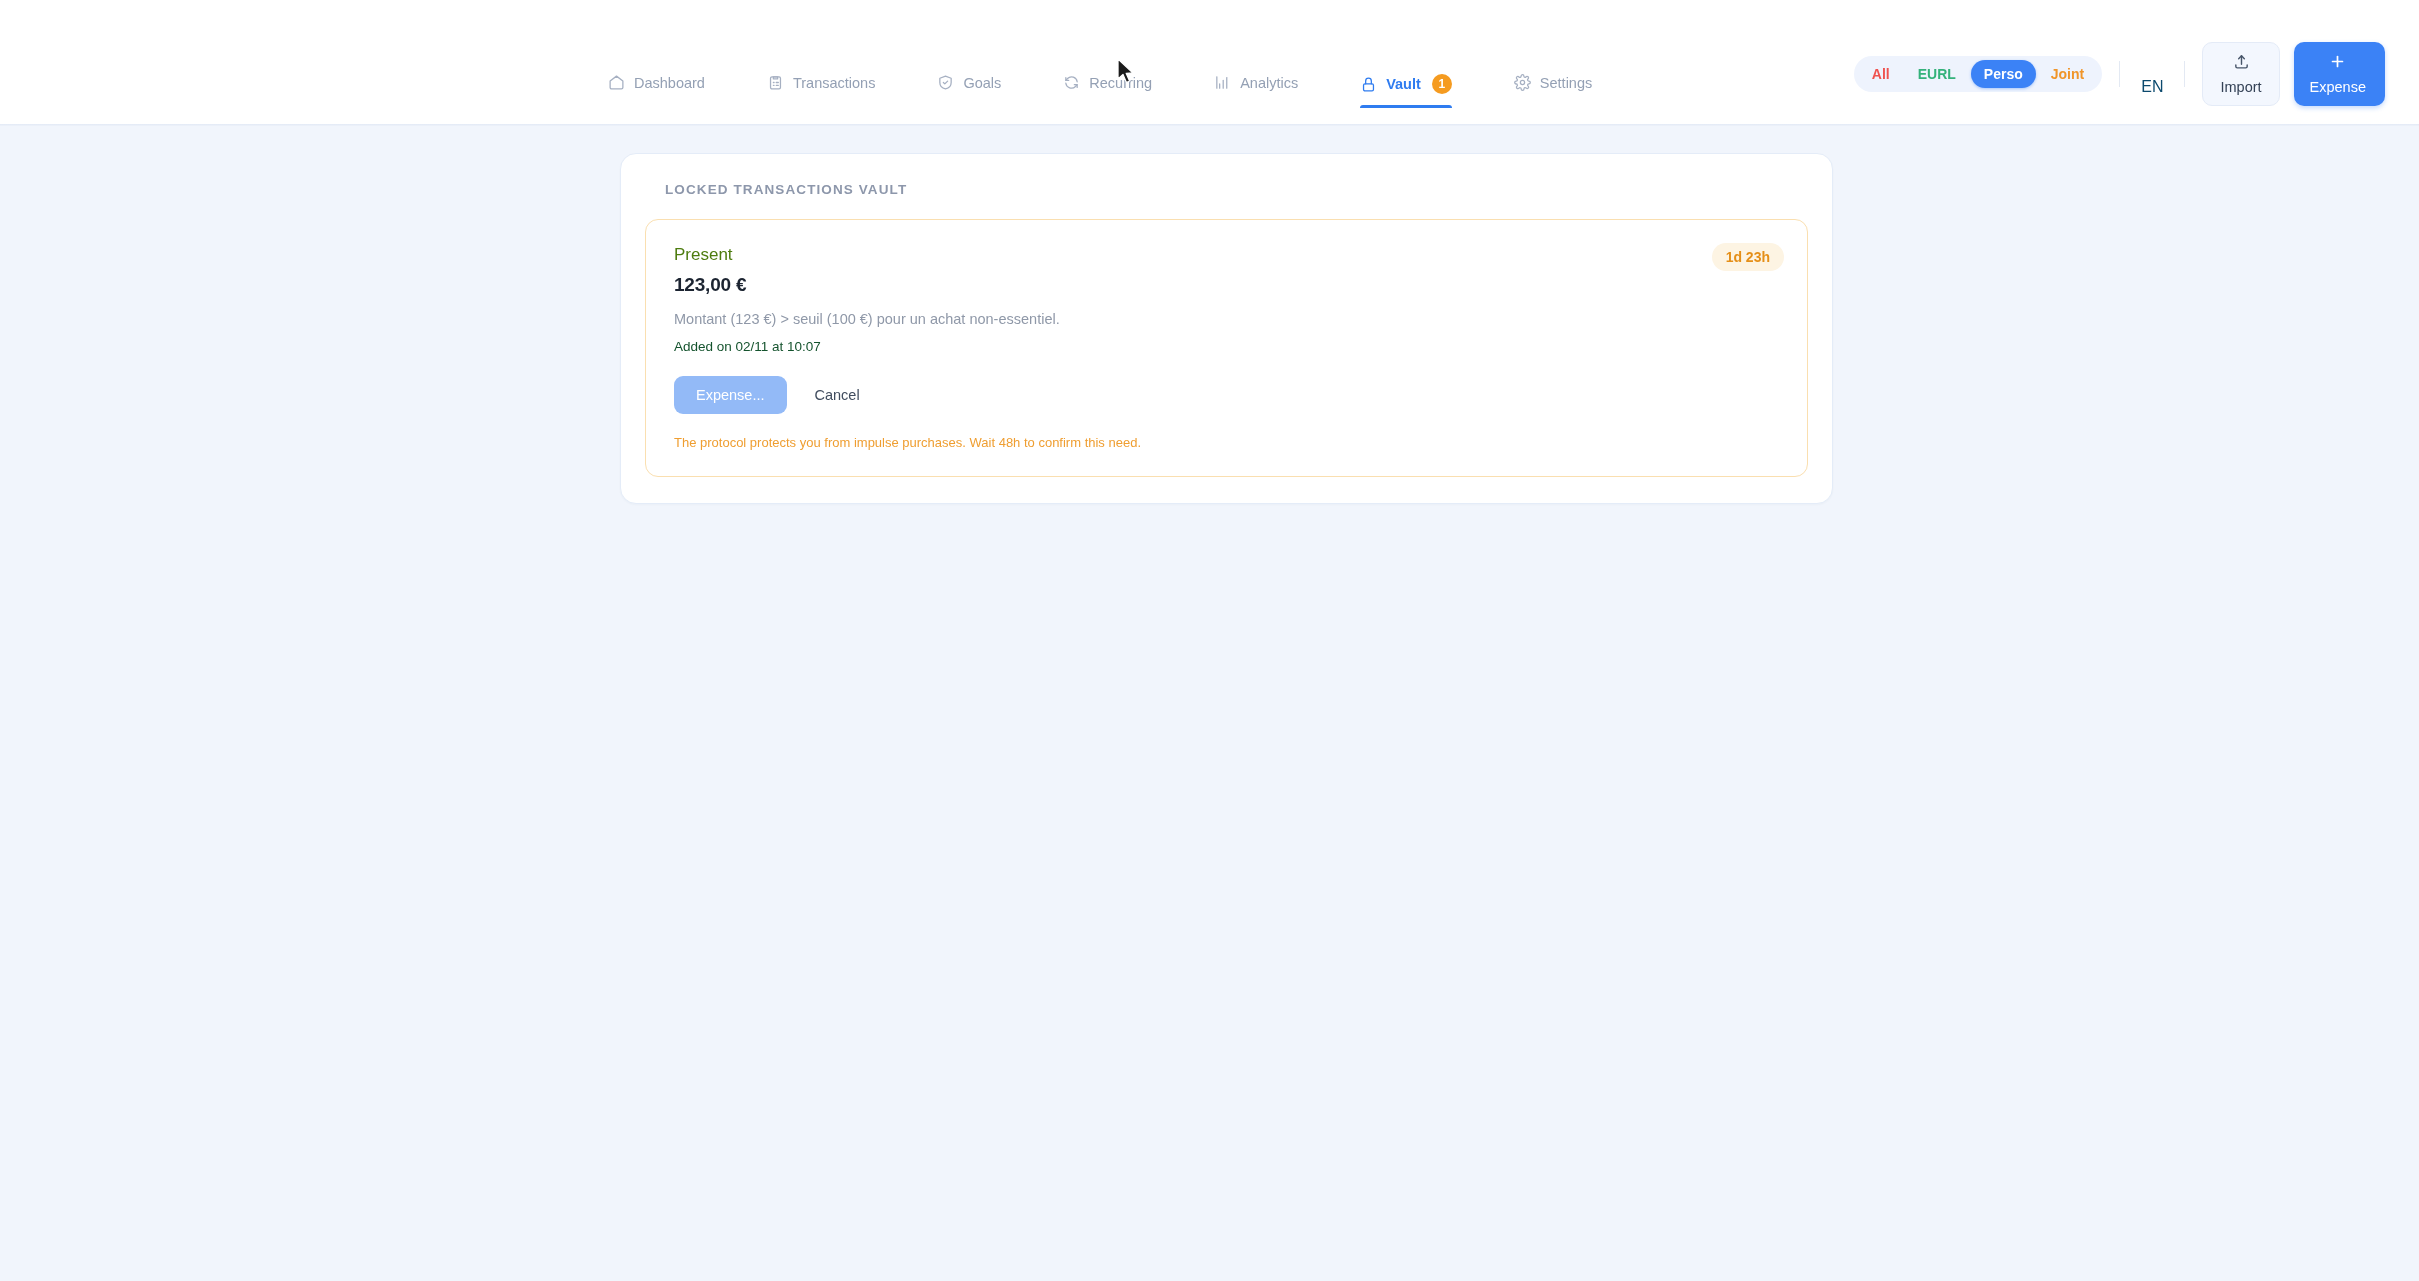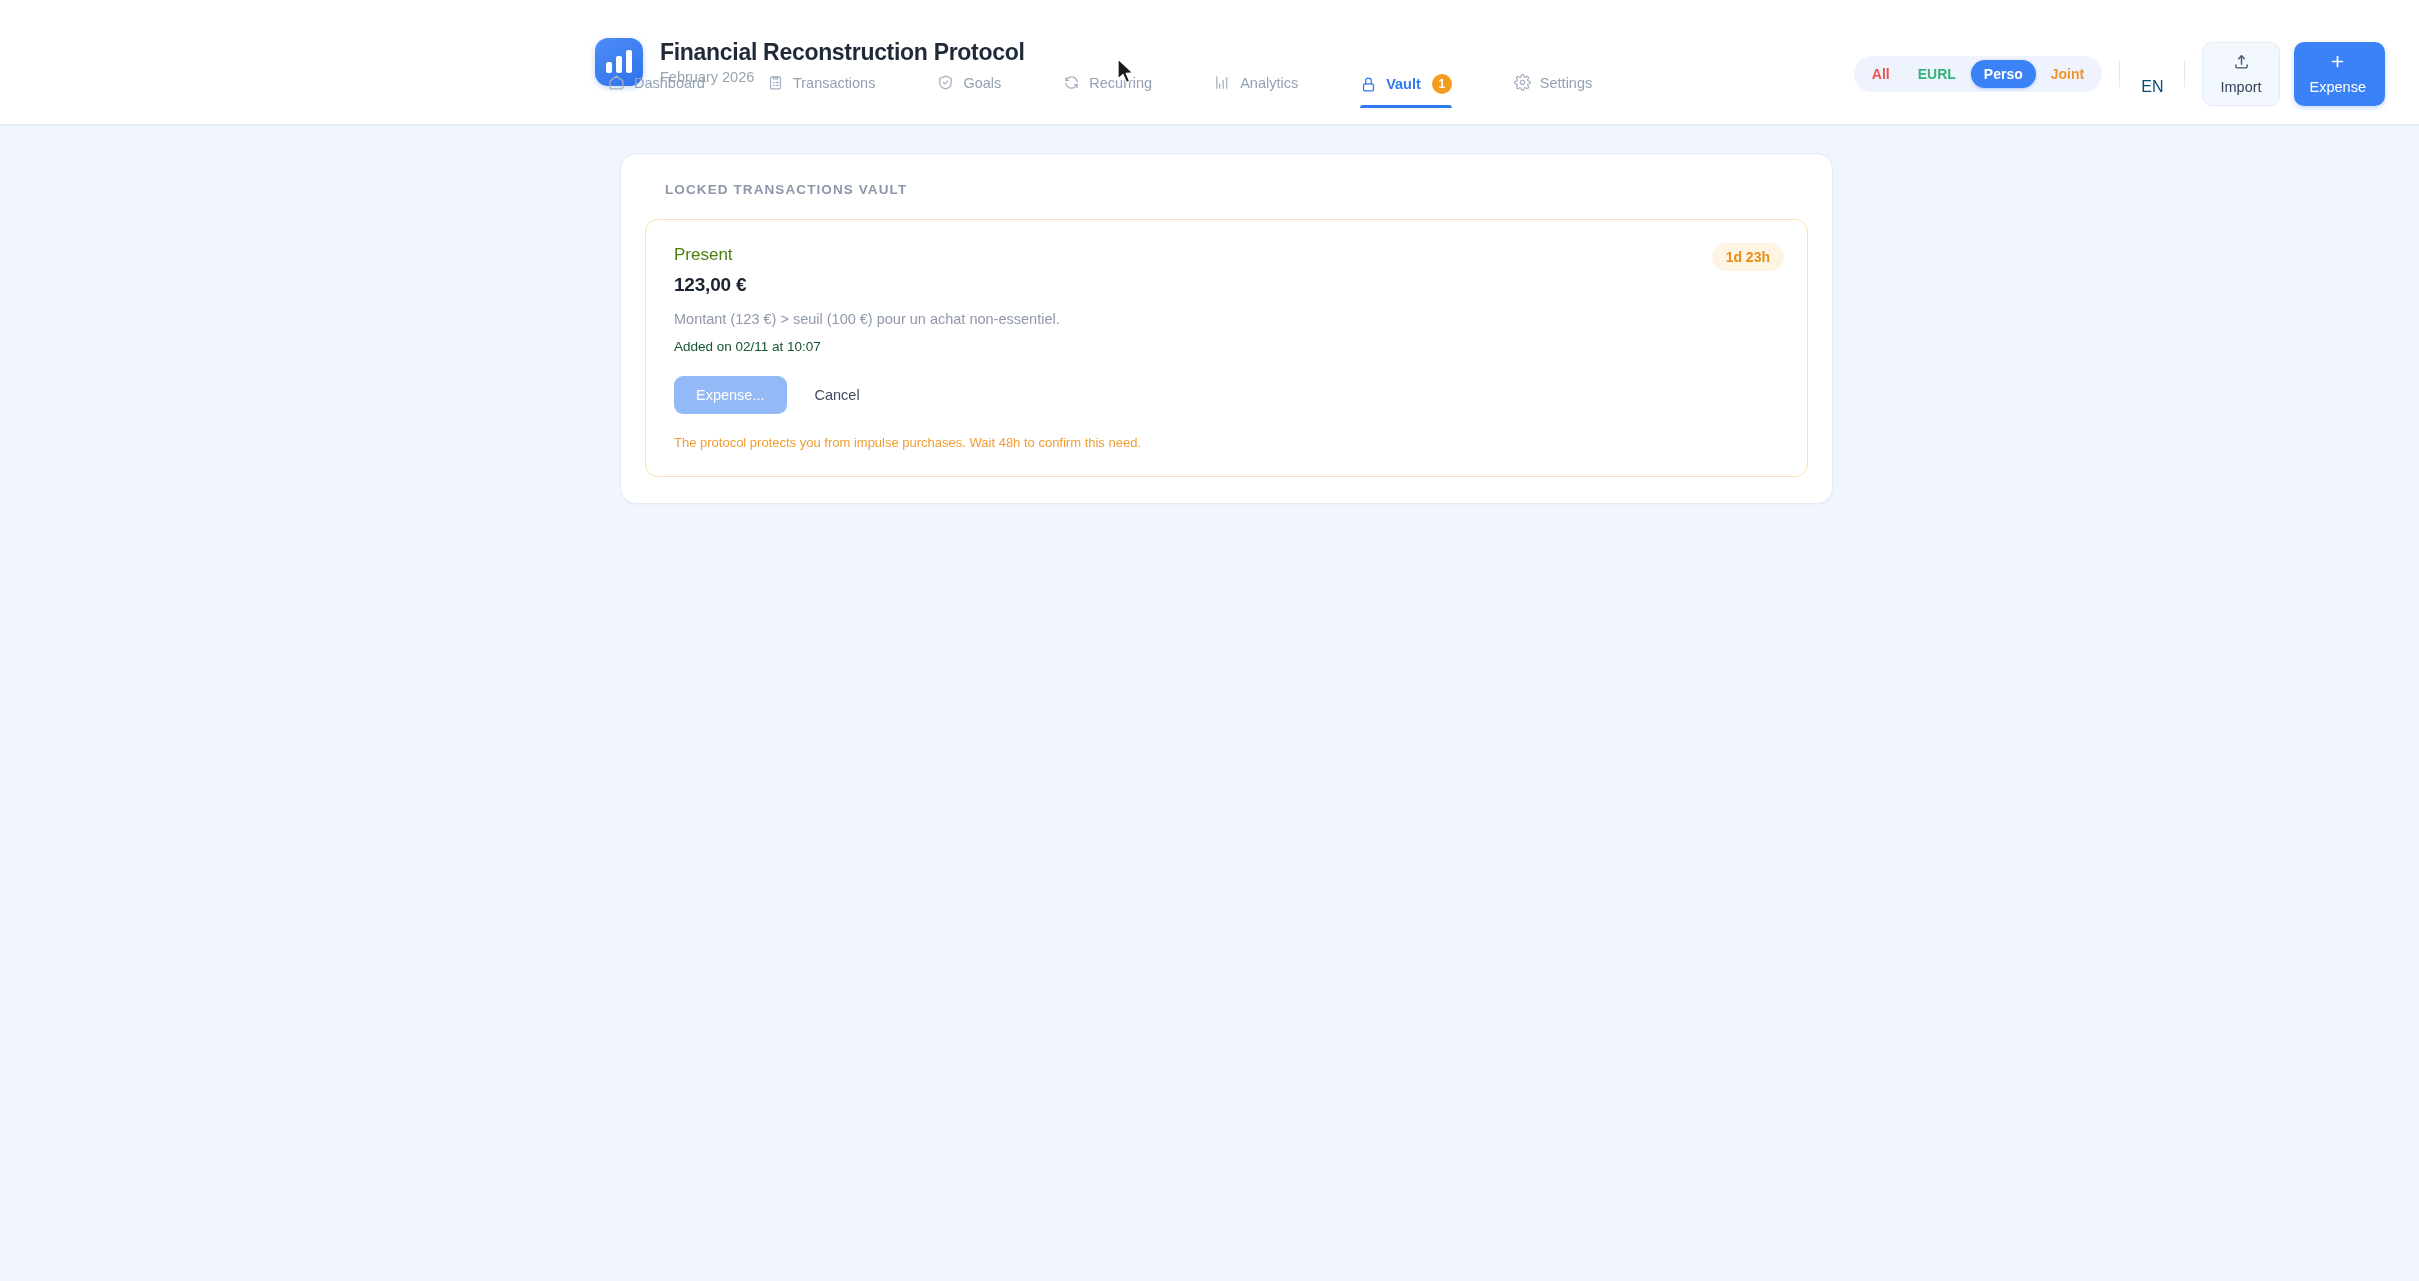--- a/index.html
+++ b/index.html
@@ -194,31 +194,20 @@
   
   .cursor { position: absolute; left: 1116px; top: 58px; pointer-events: none; }
 </style>
 </head>
 <body>
 
 <div class="app">
 
   <div class="header">
 
-    <div class="brand">
-      <div class="logo">
-        <i class="b1"></i>
-          <i class="b2"></i>
-          <i class="b3"></i>
-      </div>
-      <div class="brand-text">
-        <div class="app-title">Financial Reconstruction Protocol</div>
-        <div class="app-sub">February 2026</div>
-      </div>
-    </div>
 
     <div class="header-right">
 
       <div class="seg">
         <div class="seg-item seg-all">All</div>
         <div class="seg-item seg-eurl">EURL</div>
         <div class="seg-item active">Perso</div>
         <div class="seg-item seg-joint">Joint</div>
       </div>
 

